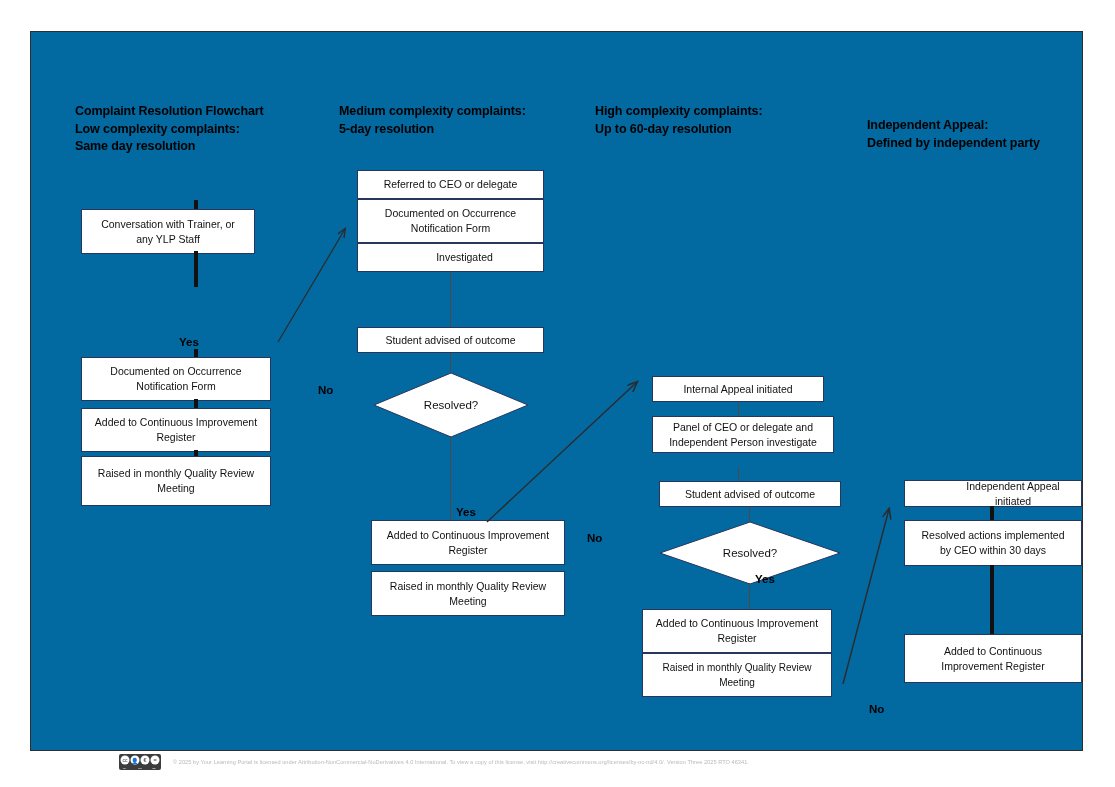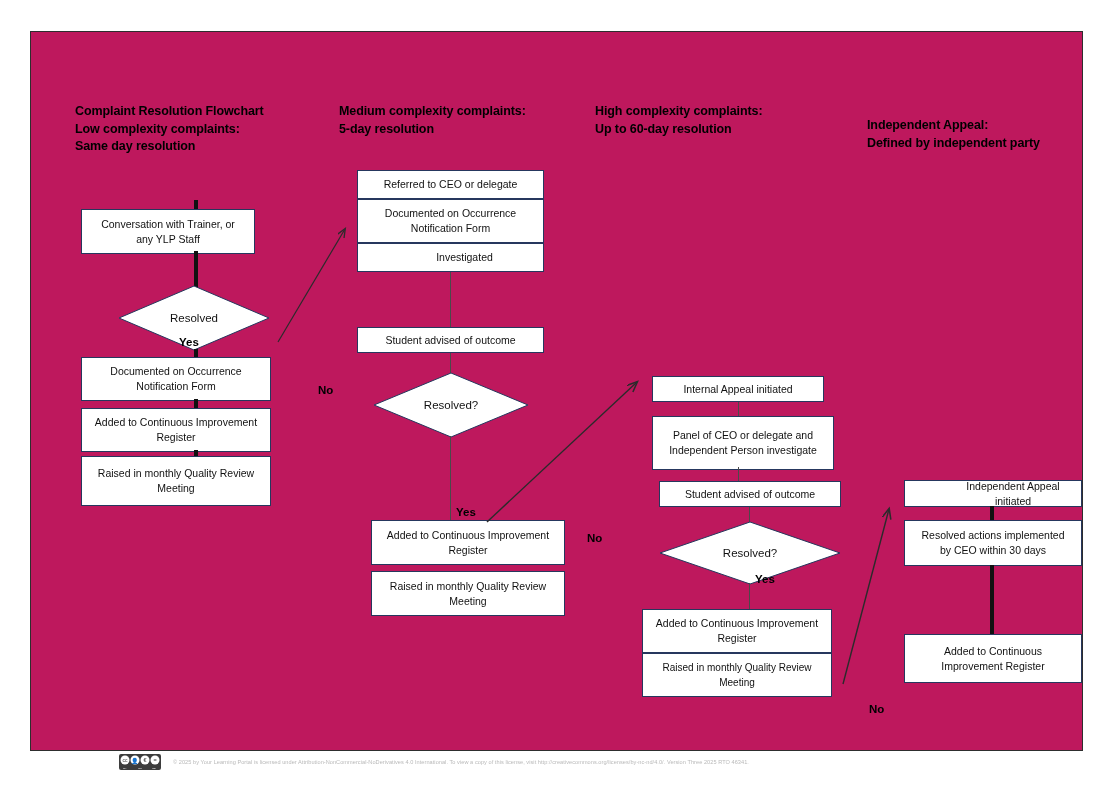--- a/index.html
+++ b/index.html
@@ -11,21 +11,21 @@
   }
   #page{
     position:absolute;left:0;top:0;width:1115px;height:787px;
     background:#fff;
   }
   #frame{
     position:absolute;left:30px;top:31px;
     width:1053px;height:720px;
     border:1.5px solid #2e2e2e;
     box-sizing:border-box;
-    background:#be185d;
+    background:#0369a1;
   }
   .col-title{
     position:absolute;
     font-size:12.5px;
     font-weight:bold;
     line-height:17.5px;
     letter-spacing:-0.1px;
     white-space:pre;
     color:#000;
   }
@@ -100,26 +100,20 @@
     <div class="col-title" style="left:564px;top:71px;"><span>High complexity complaints:</span><br><span>Up to 60-day resolution</span></div>
 
     <div class="col-title" style="left:836px;top:85px;"><span>Independent Appeal:</span><br><span>Defined by independent party</span></div>
 
     <div class="conn thick" style="left:163px;top:168px;height:32px;"></div>
     <div class="node" style="left:50px;top:177px;width:174px;height:45px;">Conversation with Trainer, or
 any YLP  Staff</div>
 
     <div class="conn thick" style="left:163px;top:219px;height:36px;"></div>
 
-    <div class="diamond" style="left:87px;top:253px;width:152px;height:66px;">
-      <svg width="152" height="66" viewBox="0 0 152 66">
-          <polygon points="76,1 151,33 76,65 1,33" fill="#ffffff" stroke="#26375e" stroke-width="1"></polygon>
-        </svg>
-      <div class="dlabel">Resolved</div>
-    </div>
 
     <div class="conn thick" style="left:163px;top:317px;height:31px;"></div>
     <div class="label" style="left:148px;top:304px;">Yes</div>
 
     <div class="node" style="left:50px;top:325px;width:190px;height:44px;">Documented on Occurrence
 Notification  Form</div>
     <div class="conn thick" style="left:163px;top:367px;height:12px;"></div>
     <div class="node" style="left:50px;top:376px;width:190px;height:44px;">Added to Continuous Improvement
 Register</div>
     <div class="conn thick" style="left:163px;top:418px;height:6px;"></div>
@@ -151,21 +145,21 @@
 
     <div class="node" style="left:340px;top:488px;width:194px;height:45px;">Added to Continuous Improvement
 Register</div>
     <div class="node" style="left:340px;top:539px;width:194px;height:45px;">Raised in monthly Quality Review
 Meeting</div>
 
     <div class="label" style="left:556px;top:500px;">No</div>
 
     <div class="node" style="left:621px;top:344px;width:172px;height:26px;">Internal  Appeal  initiated</div>
     <div class="conn thin" style="left:707px;top:370px;height:15px;"></div>
-    <div class="node" style="left:621px;top:384px;width:182px;height:54px;">Panel of CEO or delegate and
+    <div class="node" style="left:621px;top:384px;width:182px;height:37px;">Panel of CEO or delegate and
 Independent Person investigate</div>
     <div class="conn thin" style="left:707px;top:435px;height:15px;"></div>
     <div class="node" style="left:628px;top:449px;width:182px;height:26px;">Student  advised of outcome</div>
     <div class="conn thin" style="left:718px;top:475px;height:16px;"></div>
 
     <div class="diamond" style="left:628px;top:489px;width:182px;height:64px;">
       <svg width="182" height="64" viewBox="0 0 182 64">
           <polygon points="91,1 181,32 91,63 1,32" fill="#ffffff" stroke="#26375e" stroke-width="1"></polygon>
         </svg>
       <div class="dlabel">Resolved?</div>

